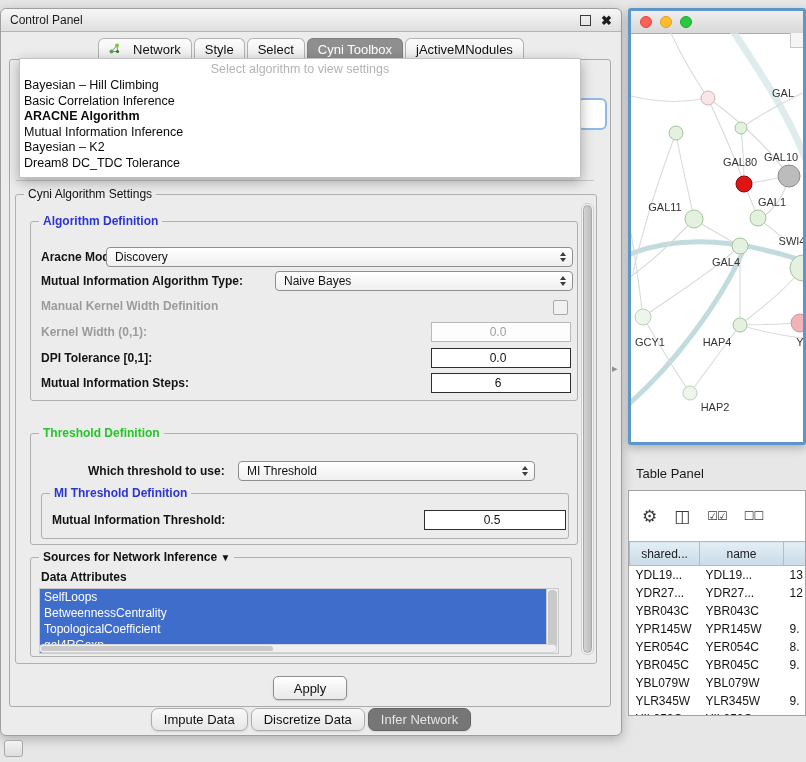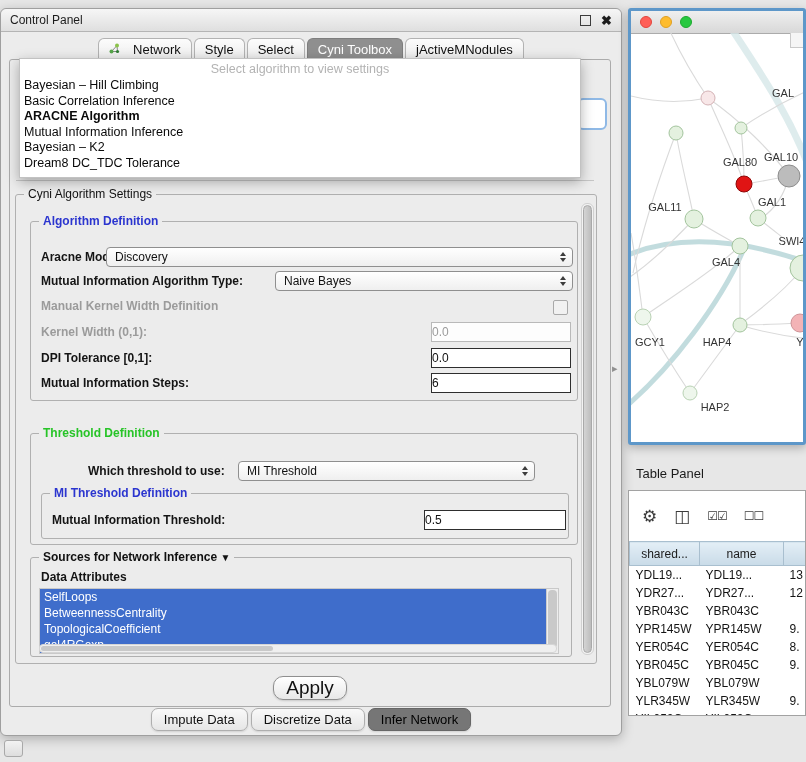--- a/index.html
+++ b/index.html
@@ -41,44 +41,44 @@
   #sources-box{left:14px;top:362px;width:540px;height:98px}
 
   .row-label{position:absolute;font-size:12px;font-weight:bold;color:#141414;line-height:20px;white-space:nowrap}
   .row-label.gray{color:#9b9b9b}
 
   .combo{position:absolute;height:20px;background:linear-gradient(#ffffff,#efefef);border:1px solid #8f8f8f;border-radius:4px;display:flex;align-items:center;font-size:12px;color:#111;padding-left:8px;box-sizing:border-box}
   .combo .arrows{margin-left:auto;margin-right:6px;display:flex;flex-direction:column;gap:2px}
   .tri-up{width:0;height:0;border-left:3.5px solid transparent;border-right:3.5px solid transparent;border-bottom:4px solid #3c3c3c}
   .tri-dn{width:0;height:0;border-left:3.5px solid transparent;border-right:3.5px solid transparent;border-top:4px solid #3c3c3c}
 
-  .field{position:absolute;height:20px;background:#fff;border:1px solid #2e2e2e;display:flex;align-items:center;justify-content:flex-start;padding-right:6px;font-size:12px;color:#111;box-sizing:border-box}
+  .field{position:absolute;height:20px;background:#fff;border:1px solid #2e2e2e;display:flex;align-items:center;justify-content:center;padding-right:6px;font-size:12px;color:#111;box-sizing:border-box}
   .field.disabled{border-color:#b9b9b9;color:#9b9b9b;background:#fdfdfd}
   .checkbox{position:absolute;width:13px;height:13px;border:1px solid #a9a9a9;background:#f1f1f1;border-radius:2px}
 
   .hub-row{position:absolute;left:24px;top:206px;font-size:12px;font-weight:bold;color:#141414;display:flex;align-items:center;gap:7px}
   .hub-arrow{font-size:11px;color:#141414}
 
   .vscroll{position:absolute;right:2px;top:8px;bottom:8px;width:11px;background:#f3f3f3;border:1px solid #d0d0d0;border-radius:6px}
   .vscroll .thumb{position:absolute;left:1px;right:1px;top:1px;bottom:1px;background:linear-gradient(90deg,#d4d4d4,#bdbdbd);border:1px solid #a9a9a9;border-radius:5px}
 
   .attr-label{position:absolute;left:10px;top:12px;font-weight:bold;font-size:12px;color:#141414}
   .attr-list{position:absolute;left:8px;top:30px;width:520px;height:66px;background:#fff;border:1px solid #c9c9c9;display:flex;box-sizing:border-box}
   .attr-items{flex:1;overflow:hidden}
   .attr-item{height:16px;background:#3f6dcb;color:#fff;font-size:12px;line-height:16px;padding-left:4px;white-space:nowrap;overflow:hidden}
   .attr-scroll{width:11px;background:#eee;border-left:1px solid #ccc;position:relative}
   .attr-scroll .thumb{position:absolute;left:1px;right:1px;top:1px;height:58px;background:#c9c9c9;border-radius:4px}
   .hscroll{position:absolute;left:8px;right:14px;bottom:3px;height:7px;background:#efefef;border:1px solid #d5d5d5;border-radius:4px}
   .hscroll .thumb{position:absolute;left:1px;top:1px;bottom:1px;width:45%;background:#c9c9c9;border-radius:3px}
 
-  .apply-btn{position:absolute;left:50%;transform:translateX(-50%);top:616px;width:72px;height:22px;border:1px solid #8f8f8f;border-radius:10px;background:linear-gradient(#ffffff,#e8e8e8);font-size:19px;color:#111;display:flex;align-items:center;justify-content:center;box-shadow:0 1px 2px rgba(0,0,0,.15)}
+  .apply-btn{position:absolute;left:50%;transform:translateX(-50%);top:616px;width:72px;height:22px;border:1px solid #8f8f8f;border-radius:5px;background:linear-gradient(#ffffff,#e8e8e8);font-size:13px;color:#111;display:flex;align-items:center;justify-content:center;box-shadow:0 1px 2px rgba(0,0,0,.15)}
 
   .bottom-tabs{position:absolute;left:0;top:699px;width:100%;display:flex;justify-content:center;gap:3px}
   .btab{padding:3px 12px;font-size:13px;border:1px solid #aeaeae;border-radius:7px;background:linear-gradient(#f9f9f9,#e6e6e6);color:#111;box-shadow:0 1px 2px rgba(0,0,0,.12);white-space:nowrap}
-  .btab.selected{background:#767676;color:#000000;border-color:#666}
+  .btab.selected{background:#767676;color:#e5e5e5;border-color:#666}
 
   
   .net{position:absolute;left:628px;top:8px;width:178px;height:437px;border:3px solid #5d97c9;border-radius:3px;background:#fff;overflow:hidden;box-sizing:border-box;box-shadow:0 3px 10px rgba(0,0,0,.25)}
   .net-titlebar{height:22px;background:linear-gradient(#efefef,#d8d8d8);border-bottom:1px solid #ababab;display:flex;align-items:center;gap:8px;padding-left:9px}
   .light{width:12px;height:12px;border-radius:50%;box-sizing:border-box}
   .light.red{background:#ff5f57;border:1px solid #e2463d}
   .light.yellow{background:#febc2e;border:1px solid #dfa023}
   .light.green{background:#28c840;border:1px solid #1ca92f}
   .net-canvas{position:absolute;left:0;top:22px;width:172px;height:409px}
   .net-canvas svg{width:100%;height:100%}

